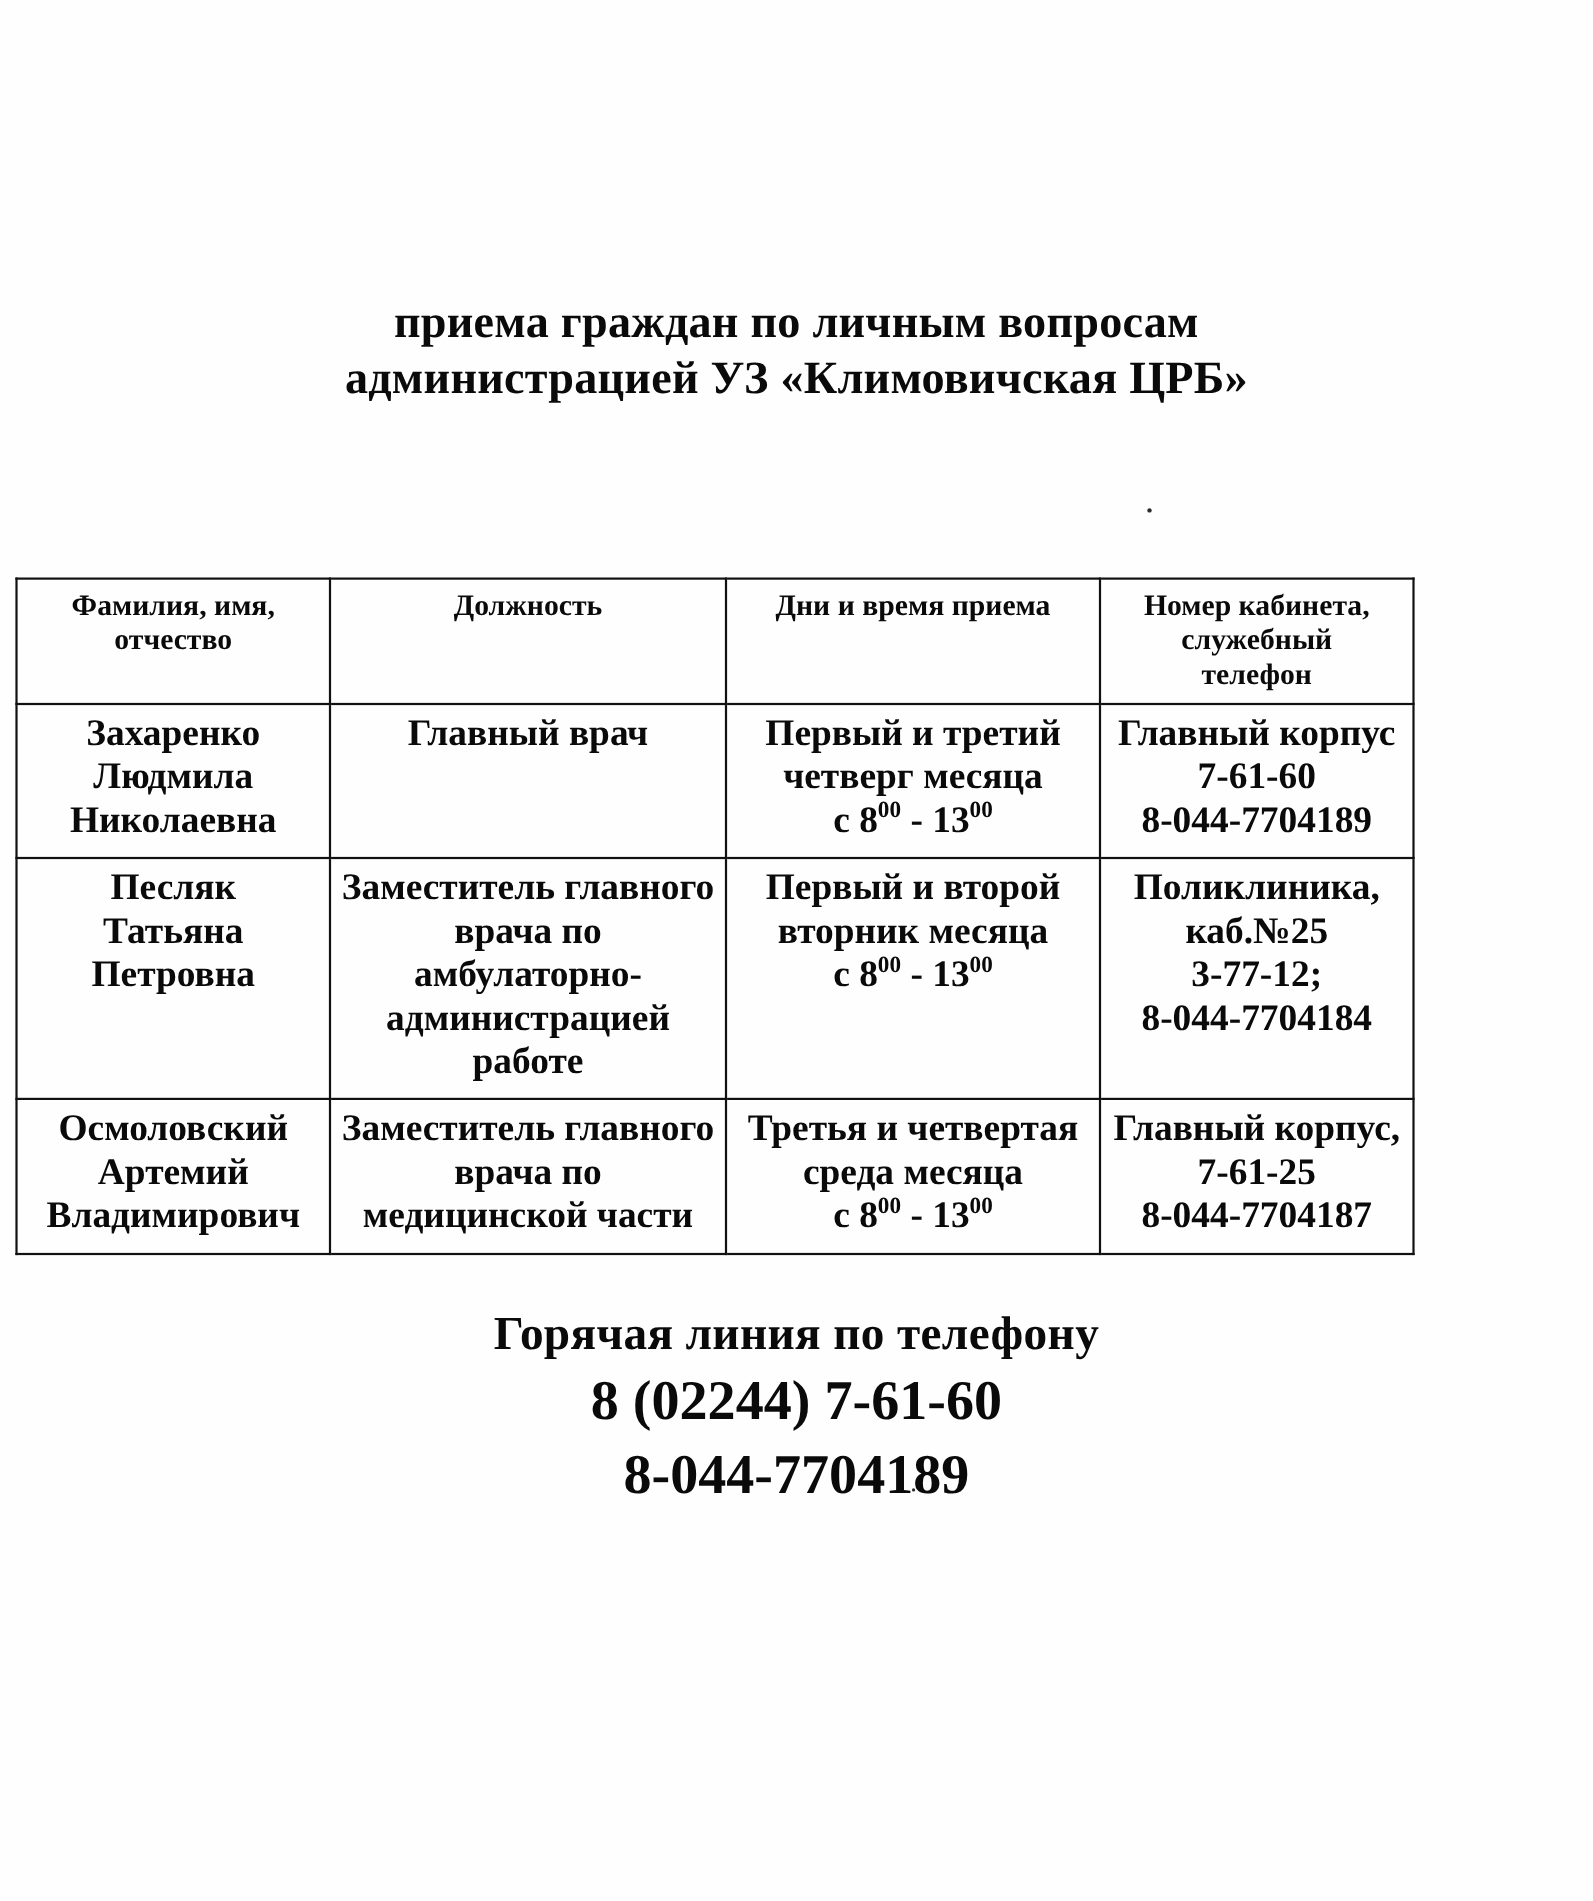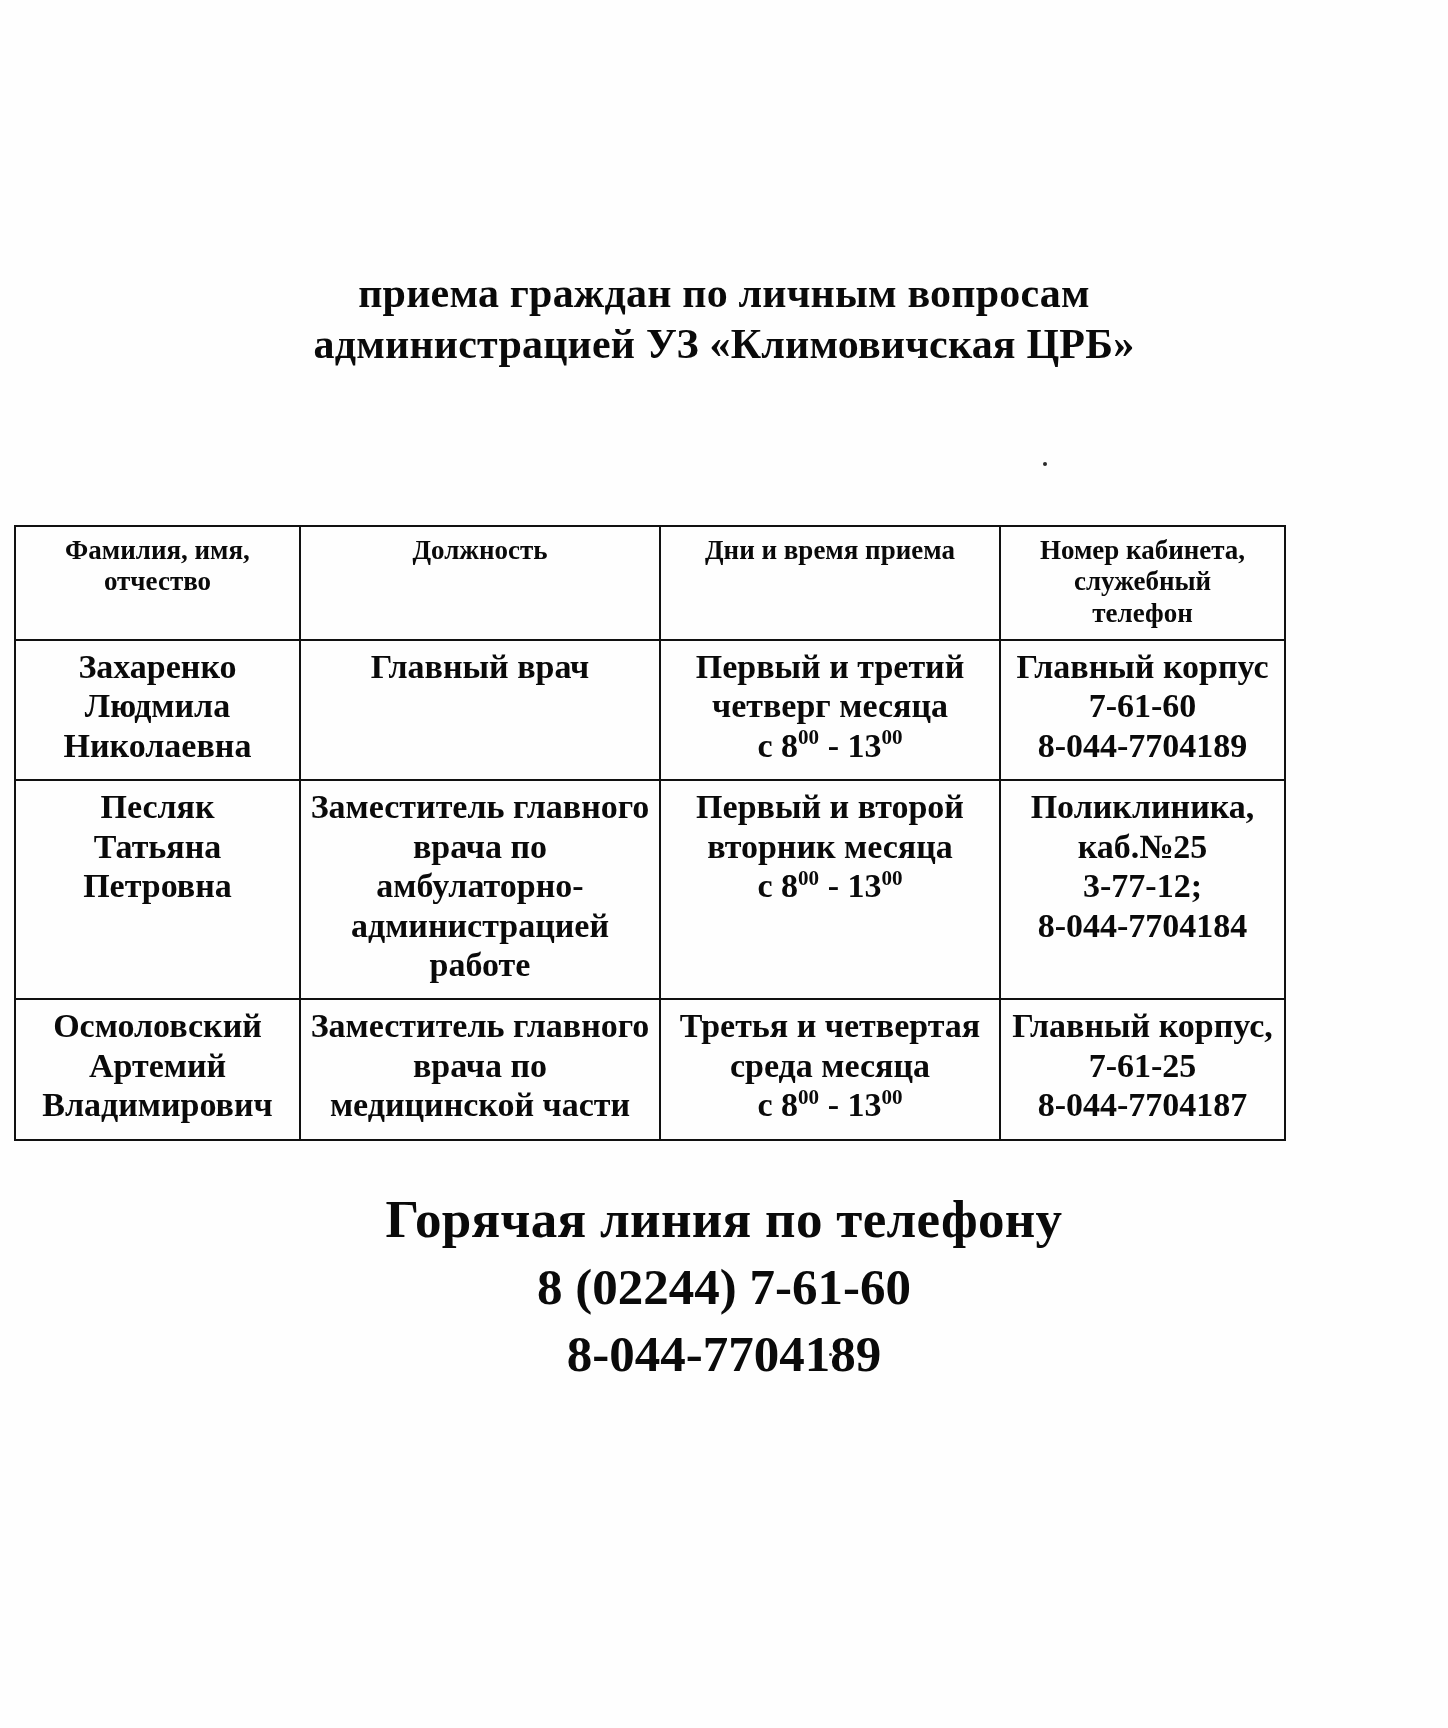--- a/index.html
+++ b/index.html
@@ -90,21 +90,21 @@
 
   
   .hotline {
     position: absolute;
     top: 1185px;
     left: 0;
     width: 1448px;
     text-align: center;
   }
   .hotline-title {
-    font-size: 53px;
+    font-size: 43px;
     font-weight: bold;
     line-height: 1.3;
     letter-spacing: 0.3px;
   }
   .hotline-phone {
     font-size: 51px;
     font-weight: bold;
     line-height: 1.32;
   }
 

